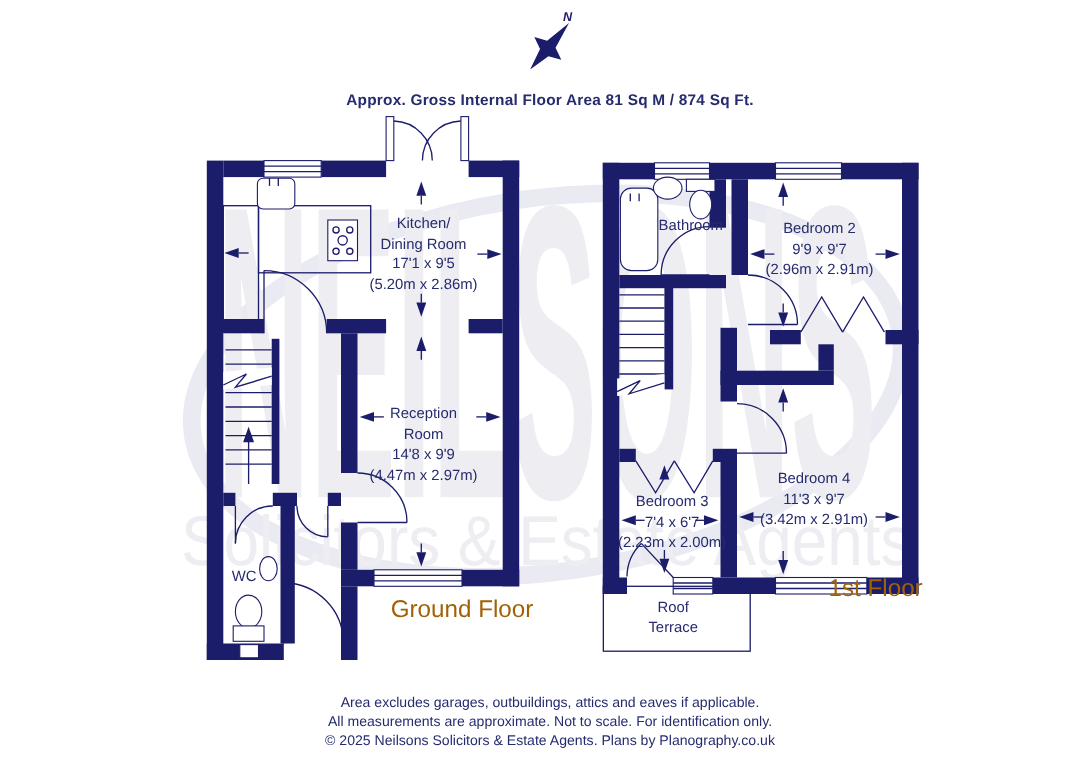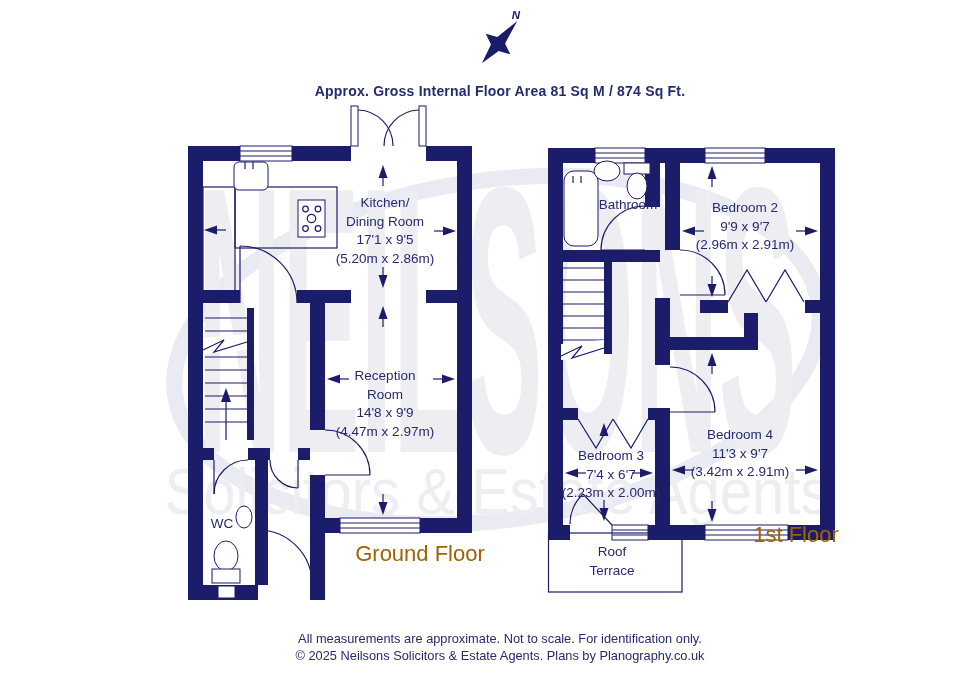--- a/index.html
+++ b/index.html
@@ -360,17 +360,18 @@
 
 <div class="abs center rlabel" style="left:612px;top:543px;">
   <div>Roof</div>
   <div>Terrace</div>
 </div>
 
 <div class="abs center flabel" style="left:420px;top:541px;">Ground Floor</div>
 <div class="abs center flabel" style="left:796px;top:522px;">1st Floor</div>
 
 <div class="footer">
+  <div>Area excludes garages, outbuildings, attics and eaves if applicable.</div>
   <div>All measurements are approximate. Not to scale. For identification only.</div>
   <div>© 2025 Neilsons Solicitors &amp; Estate Agents. Plans by Planography.co.uk</div>
 </div>
 
 </div>
 
 </body></html>

